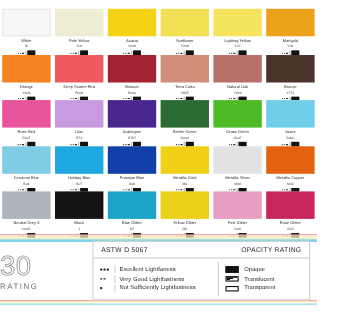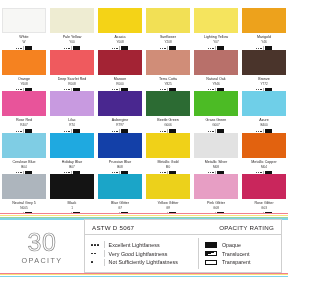--- a/index.html
+++ b/index.html
@@ -60,21 +60,21 @@
   .rule-top{position:absolute;left:0;top:213px;}
   .rule-bot{position:absolute;left:0;top:272.5px;}
 
   
   .footer{
     position:absolute;left:0;top:219px;width:288px;height:54px;
     display:flex;align-items:stretch;
   }
   .brand{
     width:84px;display:flex;flex-direction:column;
-    align-items:center;justify-content:center;
+    justify-content:center;
     padding-top:2px;
   }
   .brand-num{
     font-size:25px;line-height:25px;
     color:#ffffff;
     -webkit-text-stroke:.7px #8a8a8a;
     letter-spacing:.5px;
     font-family:"Liberation Sans", sans-serif;
   }
   .brand-word{
@@ -554,21 +554,21 @@
       <span style="background: rgb(255, 255, 255); height: 0.6px;"></span>
       <span style="background: rgb(248, 226, 122); height: 1.2px;"></span>
       <span style="background: rgb(255, 255, 255); height: 0.6px;"></span>
       <span style="background: rgb(127, 211, 232); height: 1.2px;"></span>
     </div>
 
   <div class="footer">
 
     <div class="brand">
       <div class="brand-num">30</div>
-      <div class="brand-word">OPACITY</div>
+      <div class="brand-word">RATING</div>
     </div>
 
     <div class="legend">
       <div class="legend-head">
         <div>ASTW D  5067</div>
         <div>OPACITY RATING</div>
       </div>
       <div class="legend-body">
         <div class="lf-block" id="lf-block">
             <div class="lf-row">

